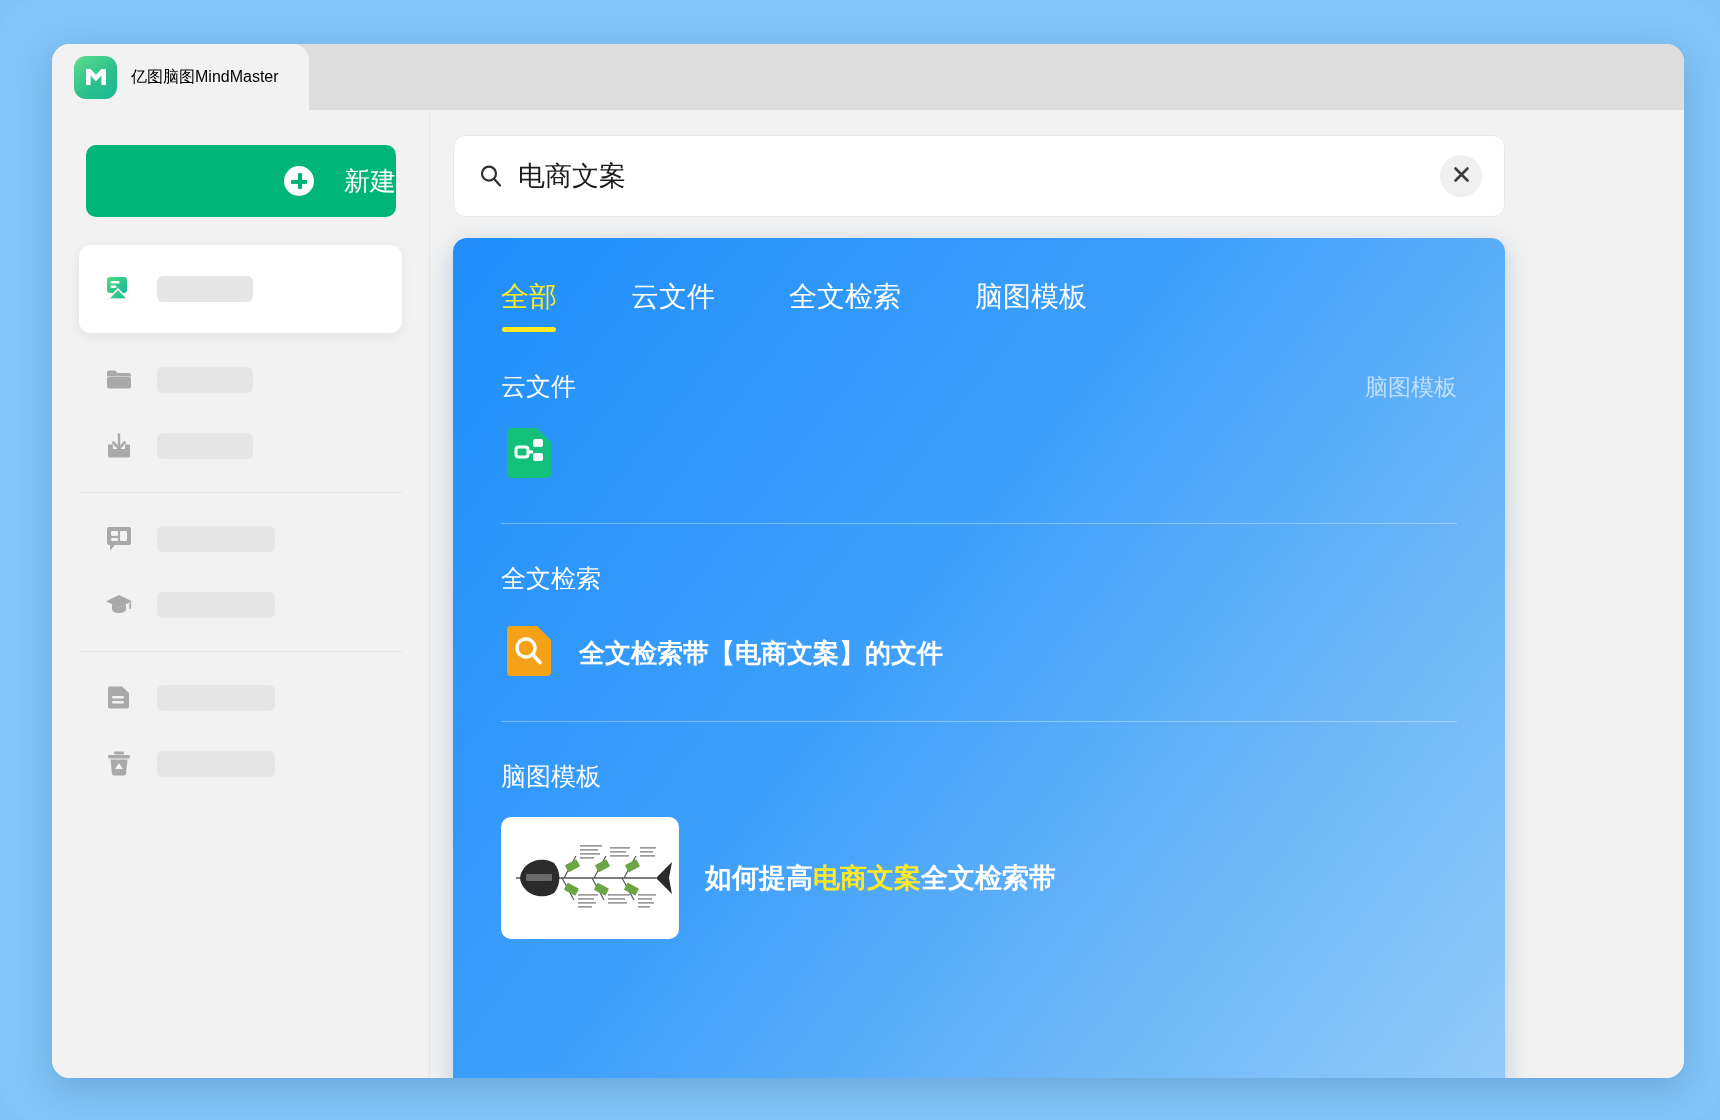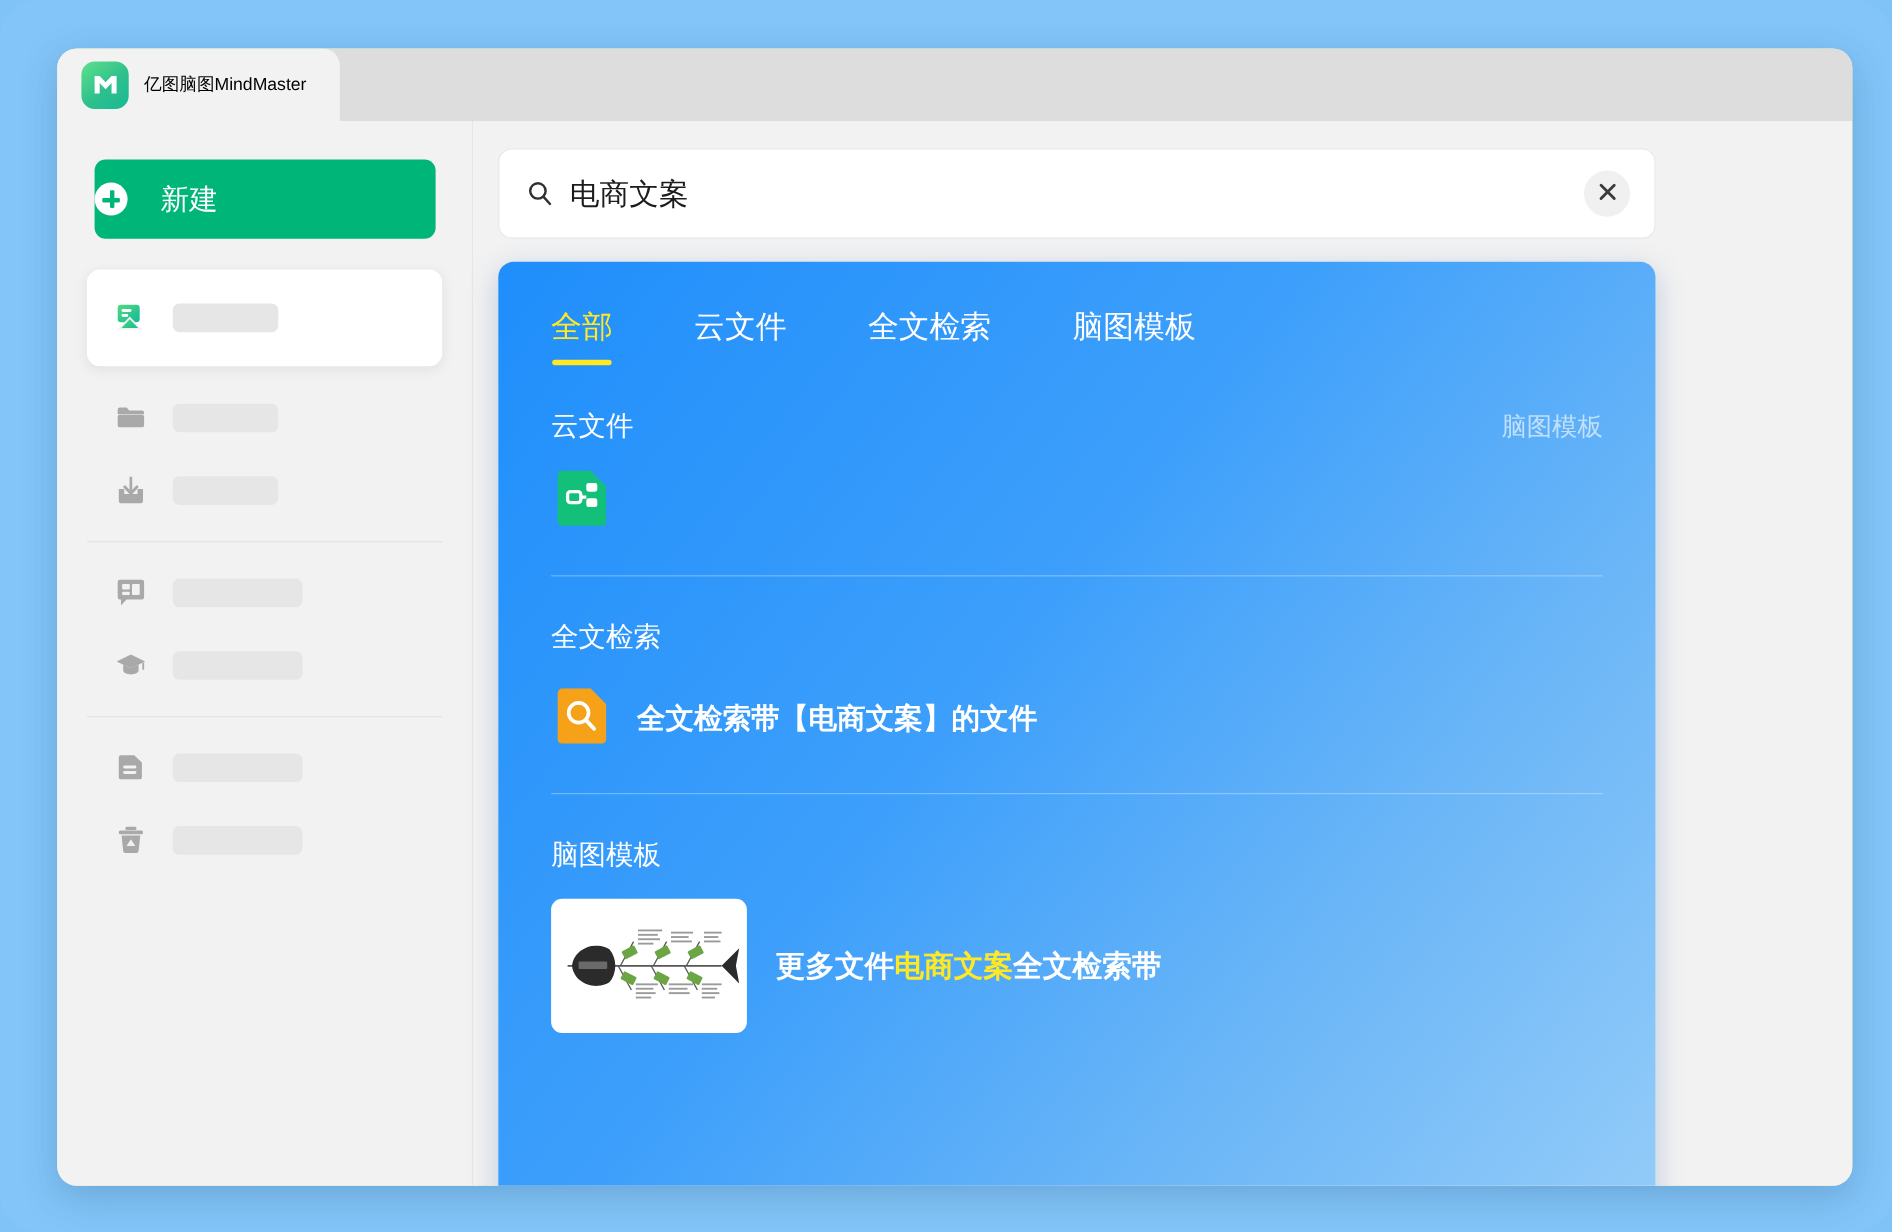--- a/index.html
+++ b/index.html
@@ -82,21 +82,21 @@
     left: 34px; top: 35px;
     width: 310px; height: 72px;
     background: #00b578;
     border: none;
     border-radius: 10px;
     color: #ffffff;
     font-family: inherit;
     font-size: 26px;
     display: flex;
     align-items: center;
-    justify-content: flex-start;
+    justify-content: flex-end;
     gap: 30px;
     cursor: pointer;
   }
   #new-button .plus-circle {
     width: 30px; height: 30px;
     border-radius: 50%;
     background: #ffffff;
     position: relative;
     flex: none;
   }
@@ -531,19 +531,19 @@
                 <rect x="102" y="62" width="22" height="1.7"></rect>
                   <rect x="102" y="66" width="17" height="1.7"></rect>
                 <rect x="102" y="70" width="19" height="1.7"></rect>
                 <rect x="132" y="62" width="18" height="1.7"></rect>
                   <rect x="132" y="66" width="14" height="1.7"></rect>
                 <rect x="132" y="70" width="16" height="1.7"></rect>
                   <rect x="132" y="74" width="12" height="1.7"></rect>
               </g>
             </svg>
           </span>
-          <span class="template-title"><span>更多文件</span><span class="hl">电商文案</span><span>全文检索带</span></span>
+          <span class="template-title"><span>如何提高</span><span class="hl">电商文案</span><span>全文检索带</span></span>
         </div>
 
       </div>
     </div>
   </div>
 </div>
 
 </body></html>

